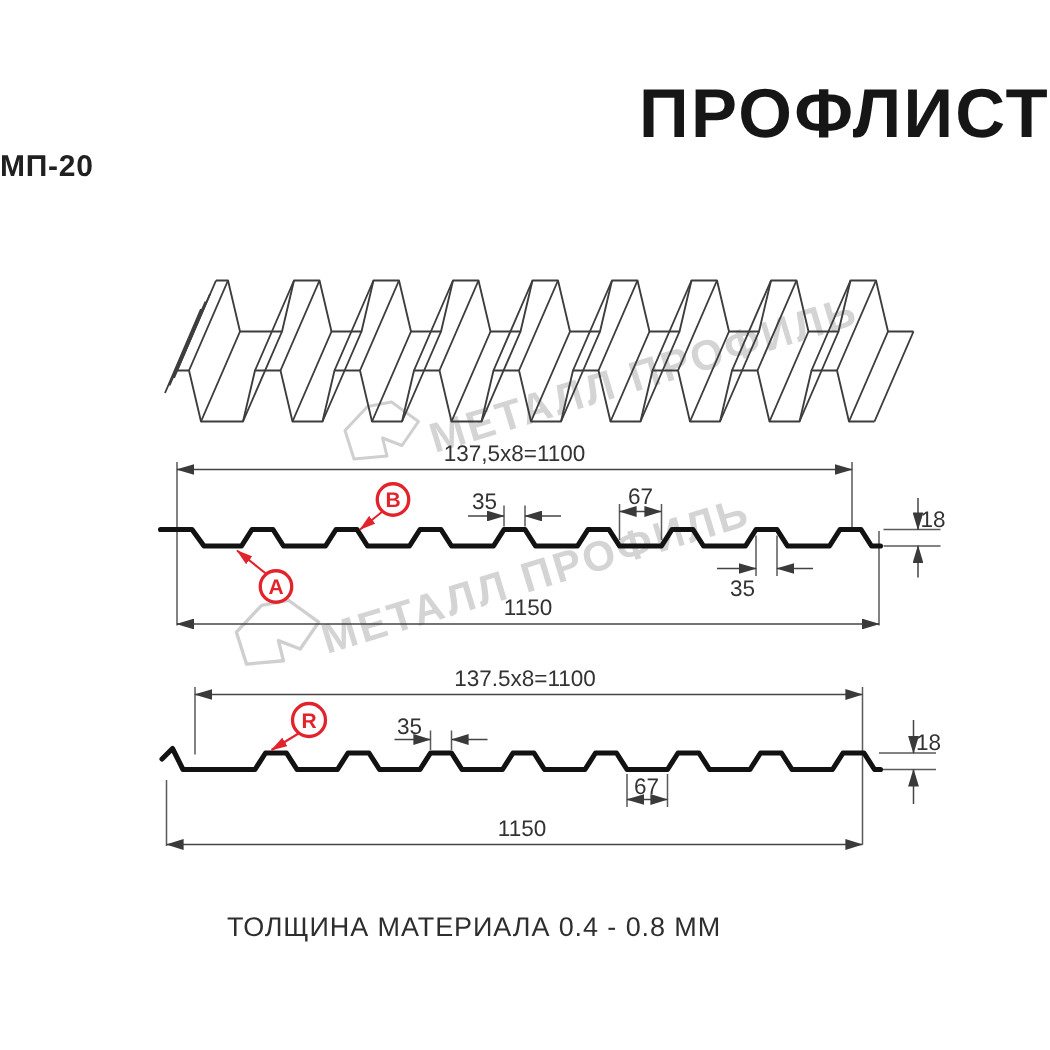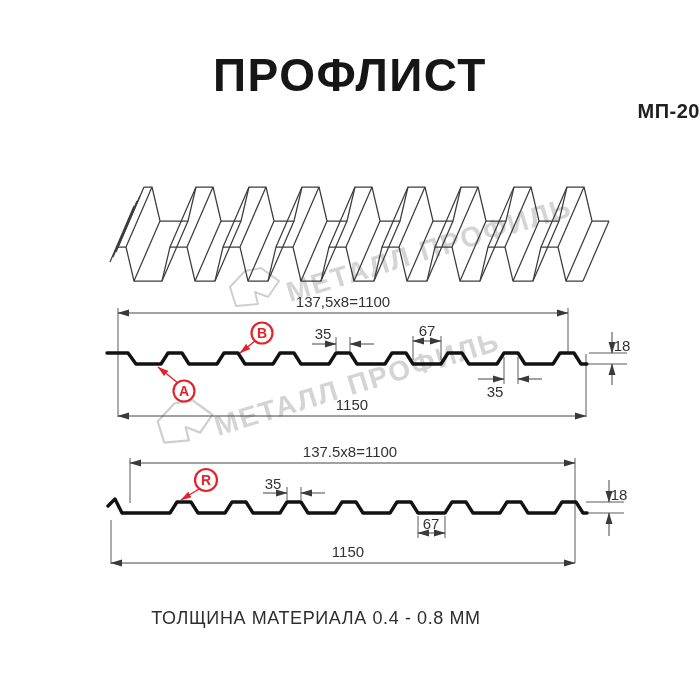--- a/index.html
+++ b/index.html
@@ -1,20 +1,20 @@
 <!DOCTYPE html>
 <html style="--red: #e3232b;"><head>
 <meta charset="utf-8">
 <style>
   html,body{margin:0;padding:0;background:#ffffff;}
   .page{position:relative;width:700px;height:700px;background:#fff;overflow:hidden;
         font-family:"Liberation Sans",sans-serif;}
-  .title{position:absolute;top:48px;left:0;width:700px;text-align:center;
+  .title{position:absolute;top:48px;left:0;width:700px;text-align:right;
          font-size:46px;font-weight:800;color:#161616;letter-spacing:1.5px;}
-  .subtitle{position:absolute;top:100px;left:0;width:700px;text-align:right;
+  .subtitle{position:absolute;top:100px;left:0;width:700px;text-align:left;
             font-size:20px;font-weight:600;color:#202020;letter-spacing:.5px;}
   .footer{position:absolute;top:608px;left:0;width:632px;text-align:center;
           font-size:18px;font-weight:500;color:#2e2e2e;letter-spacing:.6px;}
   svg.draw{position:absolute;left:0;top:0;}
   svg text{font-family:"Liberation Sans",sans-serif;}
   .dim-t{font-size:15px;fill:#333;}
   .dim{stroke:#444;stroke-width:1;fill:none;}
   .ext{stroke:#5a5a5a;stroke-width:1;fill:none;}
   .dim-fill{fill:#3a3a3a;}
   .prof{stroke:#121212;stroke-width:3.4;fill:none;stroke-linejoin:round;stroke-linecap:round;}

